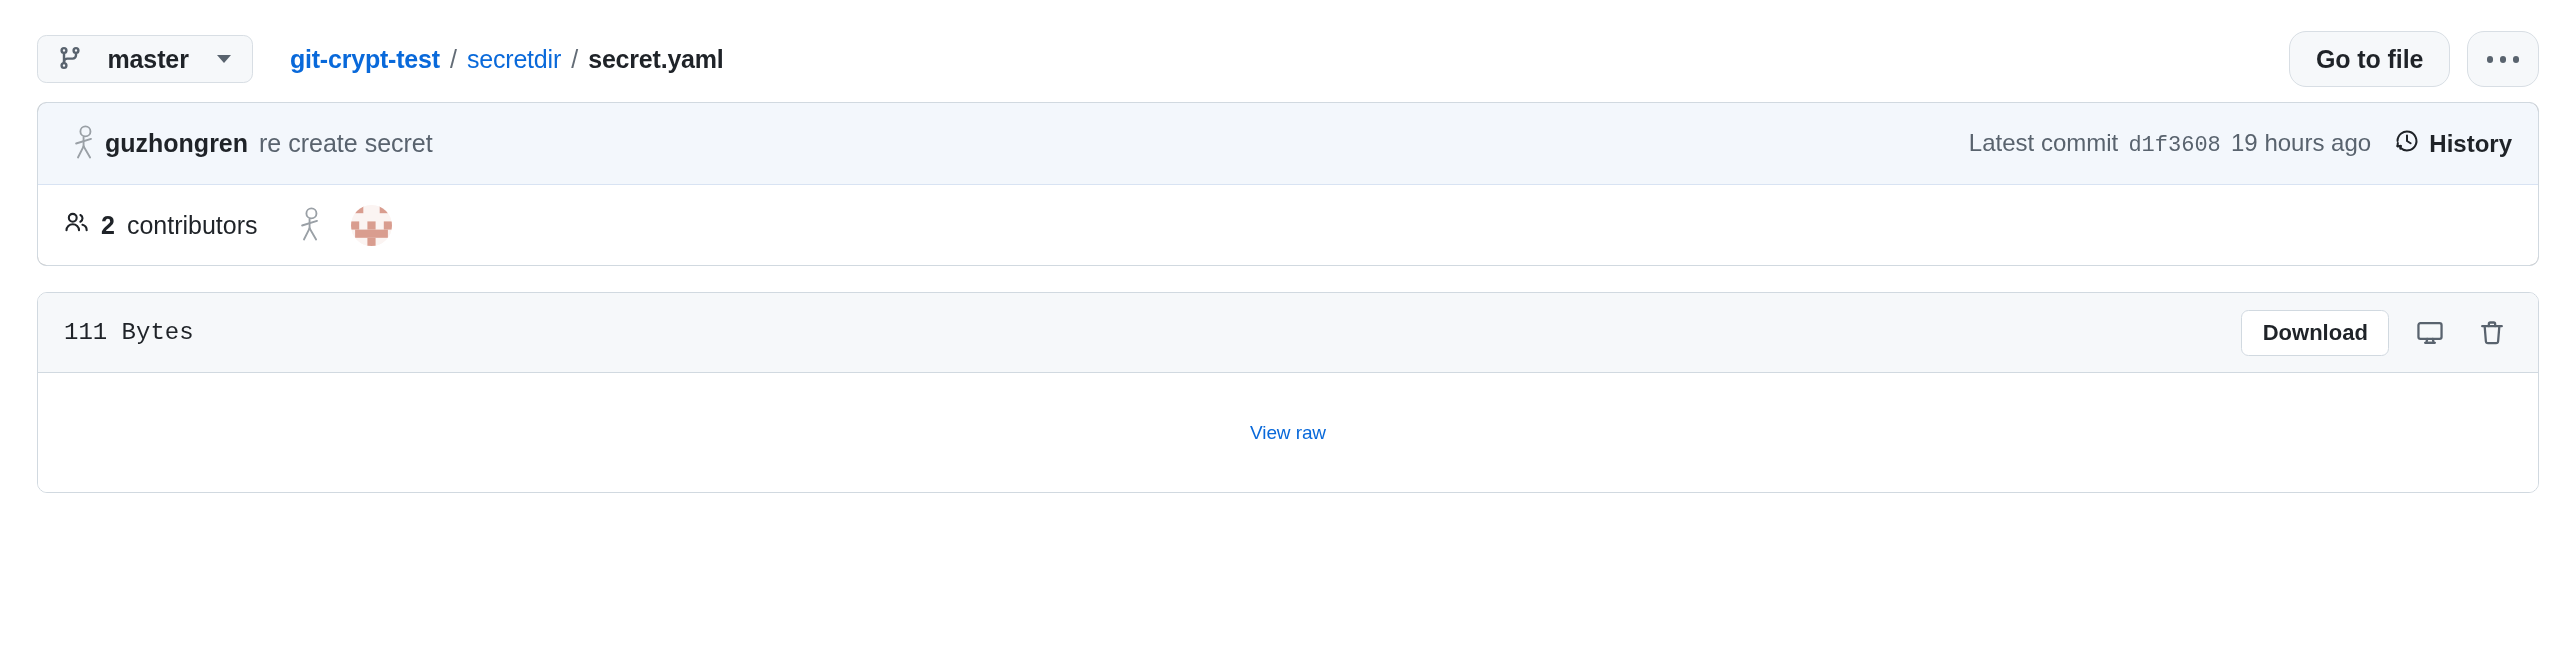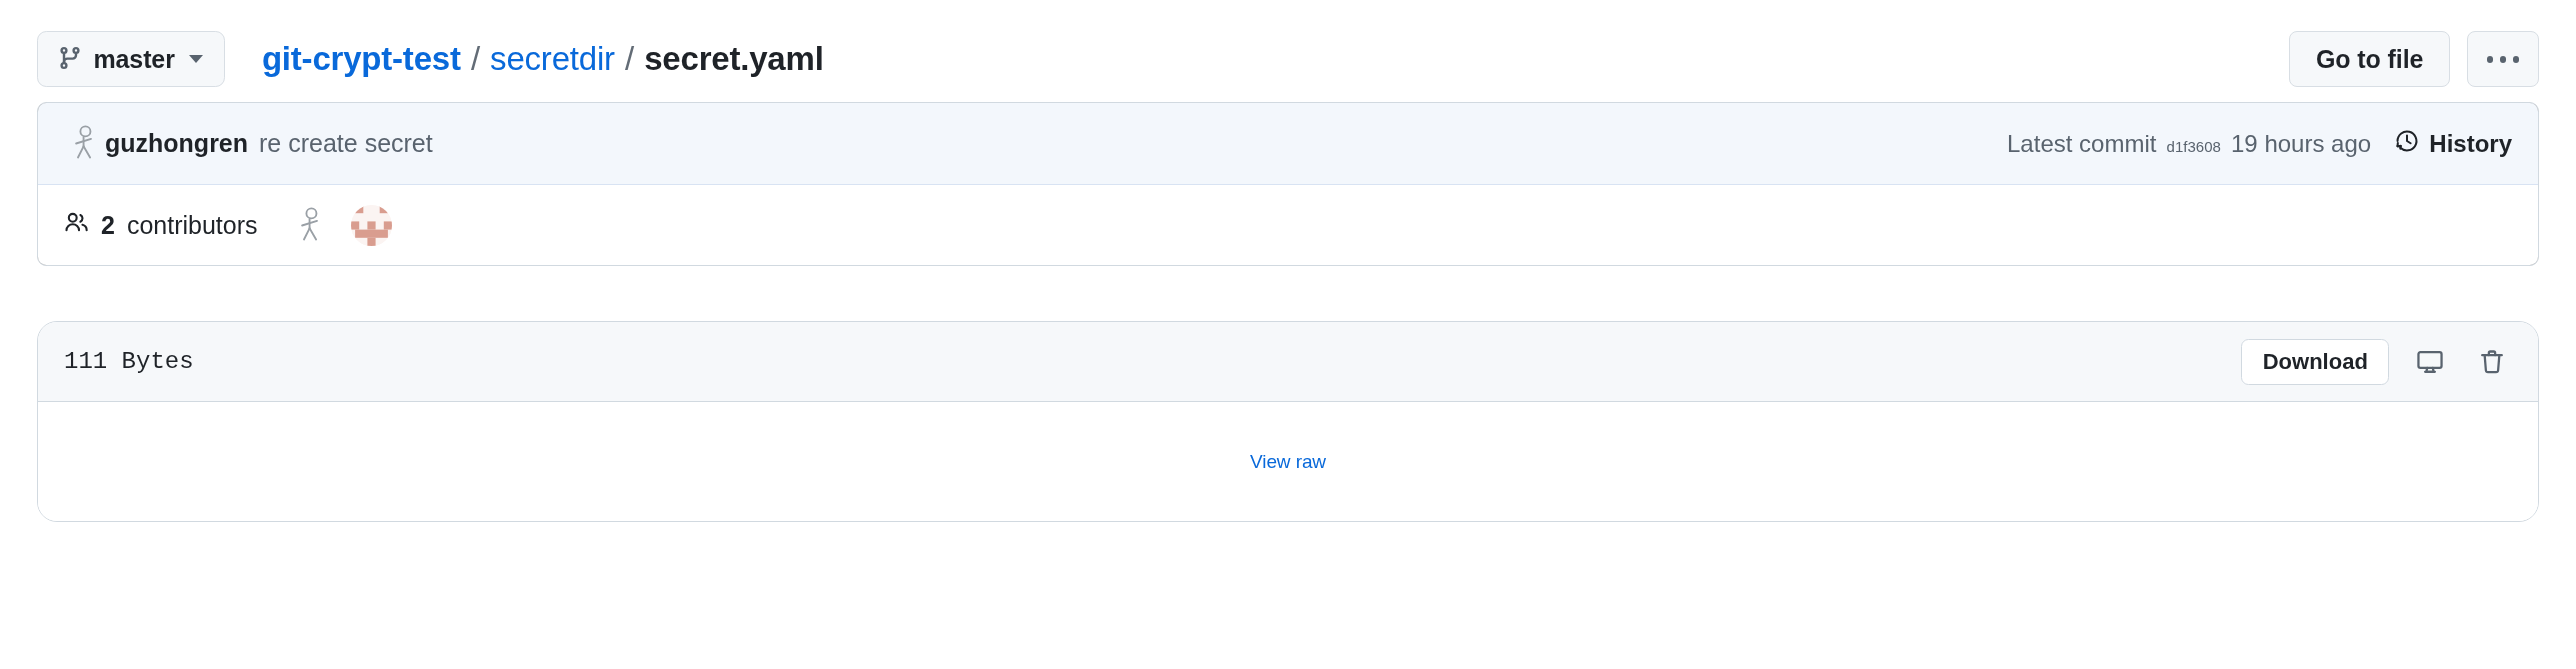--- a/index.html
+++ b/index.html
@@ -29,22 +29,22 @@
     display: flex;
     align-items: center;
     height: 102px;
     padding-top: 16.7px;
     box-sizing: border-box;
   }
 
   .branch-btn {
     display: inline-flex;
     align-items: center;
-    gap: 11px;
-    height: 56px;
+    gap: 25px;
+    height: 48px;
     padding: 0 20.4px;
     background: #f6f8fa;
     border: 0.9px solid #d8dee4;
     border-radius: 9.3px;
     box-sizing: border-box;
     cursor: pointer;
   }
   .branch-btn .label {
     font-size: 25px;
     font-weight: 600;
@@ -56,21 +56,21 @@
     border-left: 7.4px solid transparent;
     border-right: 7.4px solid transparent;
     border-top: 8.4px solid #59636e;
     margin-left: 3.7px;
   }
 
   .breadcrumb {
     display: flex;
     align-items: baseline;
     margin-left: 37px;
-    font-size: 33px;
+    font-size: 25px;
     letter-spacing: -0.2px;
   }
   .crumb-repo {
     color: #0969da;
     font-weight: 700;
     cursor: pointer;
   }
   .crumb-dir {
     color: #0969da;
     font-weight: 400;
@@ -94,21 +94,21 @@
     gap: 16.7px;
   }
   .btn-plain {
     display: inline-flex;
     align-items: center;
     justify-content: center;
     height: 56px;
     padding: 0 26px;
     background: #f6f8fa;
     border: 0.9px solid #d8dee4;
-    border-radius: 8px;
+    border-radius: 17px;
     box-sizing: border-box;
     font-size: 25px;
     font-weight: 600;
     color: #1f2328;
     cursor: pointer;
     letter-spacing: -0.1px;
   }
   .btn-kebab {
     width: 72px;
     padding: 0;
@@ -162,22 +162,22 @@
   }
   .latest-commit {
     font-size: 24px;
     color: #59636e;
     display: flex;
     align-items: baseline;
     gap: 10.2px;
     white-space: nowrap;
   }
   .sha {
-    font-family: Liberation Sans, sans-serif;
-    font-size: 15px;
+    font-family: Liberation Mono, monospace;
+    font-size: 22px;
     color: #59636e;
   }
   .history-link {
     display: inline-flex;
     align-items: center;
     gap: 10.2px;
     font-size: 24px;
     font-weight: 700;
     color: #1f2328;
     cursor: pointer;
@@ -225,23 +225,23 @@
     width: 41px; height: 41px;
     border-radius: 50%;
     overflow: hidden;
     display: block;
     background: #fdf6f4;
     cursor: pointer;
   }
 
   
   .file-card {
-    margin-top: 55px;
+    margin-top: 26px;
     border: 0.9px solid #d1d9e0;
-    border-radius: 20px;
+    border-radius: 10px;
     overflow: hidden;
     background: #ffffff;
   }
   .file-head {
     display: flex;
     align-items: center;
     height: 80px;
     background: #f6f8fa;
     border-bottom: 0.9px solid #d1d9e0;
     padding: 0 26px;

